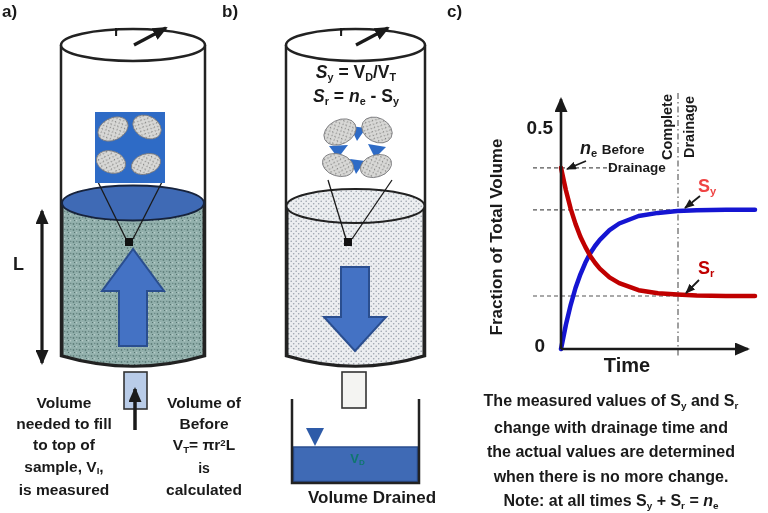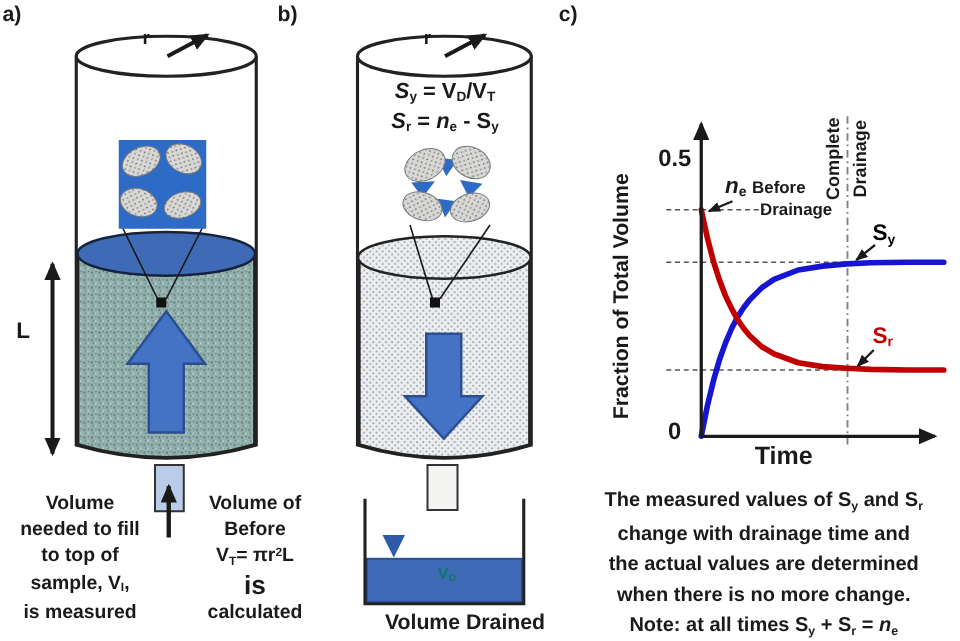--- a/index.html
+++ b/index.html
@@ -7,21 +7,21 @@
        font-family:"Liberation Sans",sans-serif;color:#1a1a1a;}
   svg{position:absolute;left:0;top:0;}
   .txt{position:absolute;font-weight:700;color:#1a1a1a;line-height:1.25;white-space:nowrap;}
   .ctr{text-align:center;white-space:normal;}
   .sub{font-size:0.62em;position:relative;top:0.28em;}
   .sup{font-size:0.62em;position:relative;top:-0.42em;}
   .it{font-style:italic;}
   .rot{transform:rotate(-90deg);transform-origin:center center;text-align:center;}
   .panel-label{font-size:17px;}
   .formula{font-size:17.5px;text-align:center;}
-  .blue{color:#000000;}
+  .blue{color:#ef4444;}
   .red{color:#c00000;}
 </style>
 </head>
 <body>
 
 <div id="fig">
 
   <svg width="768" height="513" viewBox="0 0 768 513">
     <defs>
       <pattern id="teal" width="6" height="6" patternUnits="userSpaceOnUse">
@@ -152,21 +152,21 @@
     <div class="txt ctr" style="position:static;font-size:15.5px;line-height:21.2px;"><span>needed to fill</span></div>
     <div class="txt ctr" style="position:static;font-size:15.5px;line-height:21.2px;"><span>to top of</span></div>
     <div class="txt ctr" style="position:static;font-size:15.5px;line-height:21.2px;"><span>sample, V</span><span class="sub">I</span><span>,</span></div>
     <div class="txt ctr" style="position:static;font-size:15.5px;line-height:21.2px;"><span>is measured</span></div>
   </div>
 
   <div style="position:absolute;left:148px;top:392px;width:112px;">
     <div class="txt ctr" style="position:static;font-size:15.5px;line-height:21.2px;"><span>Volume of</span></div>
     <div class="txt ctr" style="position:static;font-size:15.5px;line-height:21.2px;"><span>Before</span></div>
     <div class="txt ctr" style="position:static;font-size:15.5px;line-height:21.2px;"><span>V</span><span class="sub">T</span><span>= πr</span><span class="sup">2</span><span>L</span></div>
-    <div class="txt ctr" style="position:static;font-size:21px;line-height:21.2px;"><span>is</span></div>
+    <div class="txt ctr" style="position:static;font-size:14px;line-height:21.2px;"><span>is</span></div>
     <div class="txt ctr" style="position:static;font-size:15.5px;line-height:21.2px;"><span>calculated</span></div>
   </div>
 
   <div class="txt" style="left:330px;top:451px;width:55px;text-align:center;font-size:13px;color:#0f766e;"><span>V</span><span class="sub">D</span></div>
   <div class="txt ctr" style="left:286px;top:487px;width:172px;font-size:17px;">Volume Drained</div>
 
   <div class="txt rot" style="left:373px;top:225px;width:250px;height:24px;font-size:17px;">Fraction of Total Volume</div>
   <div class="txt" style="left:508px;top:116px;width:45px;text-align:right;font-size:19px;">0.5</div>
   <div class="txt" style="left:508px;top:334px;width:37px;text-align:right;font-size:19px;">0</div>
   <div class="txt ctr" style="left:582px;top:353px;width:90px;font-size:20px;">Time</div>

